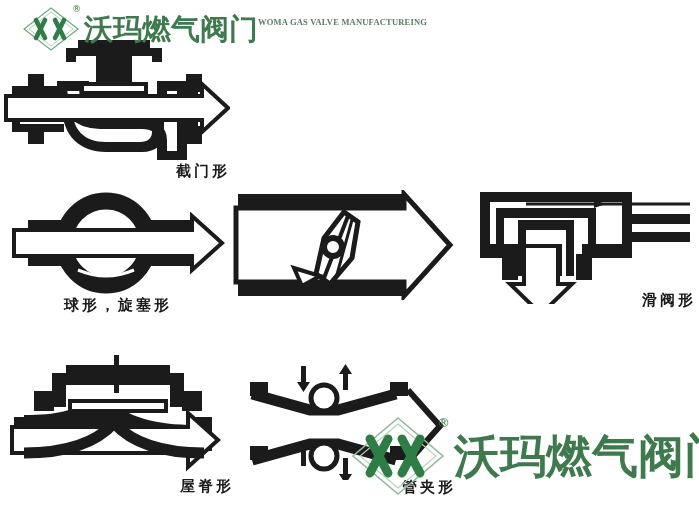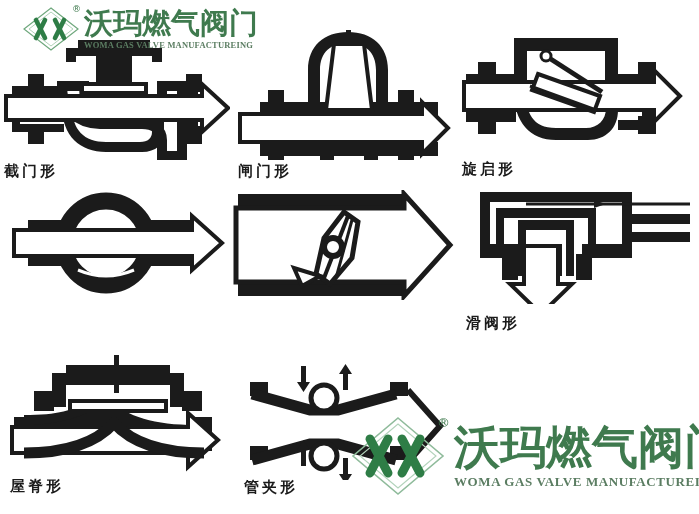--- a/index.html
+++ b/index.html
@@ -11,34 +11,34 @@
     position:relative;
   }
   #sheet{position:relative;width:699px;height:514px;}
 
   
   .cell{position:absolute;}
   .fig{position:absolute;left:0;top:0;}
   .caption{
     position:absolute;
     width:100%;
-    text-align:left;
+    text-align:right;
     color:#1b1b1b;
     font-family:"DejaVu Sans","Liberation Sans",sans-serif;
     font-size:15px;
     font-weight:700;
     letter-spacing:3px;
     white-space:nowrap;
   }
 
   
   .logo{position:absolute;display:flex;align-items:center;}
   .logo .mark{position:relative;flex:none;}
   .logo .mark svg{display:block;}
-  .logo .words{display:flex;flex-direction:column;justify-content:flex-start;}
+  .logo .words{display:flex;flex-direction:row;justify-content:flex-start;}
   .logo .cn{
     font-family:"DejaVu Sans","Liberation Sans",sans-serif;
     font-weight:700;
     color:#3f7a4e;
     line-height:1;
     white-space:nowrap;
     letter-spacing:0px;
   }
   .logo .en{
     font-family:Liberation Serif, serif;
@@ -95,96 +95,38 @@
 
       <path d="M2 56 h196 v-12 l26 24 l-26 24 v-12 h-196 z" fill="#ffffff" stroke="#1b1b1b" stroke-width="4"></path>
 
       <rect x="108" y="-14" width="4" height="58" fill="#1b1b1b"></rect>
 
       <rect x="78" y="44" width="64" height="9" fill="#ffffff" stroke="#1b1b1b" stroke-width="4"></rect>
     </svg>
     <div class="caption" style="top:122px;">截门形</div>
   </div>
 
-  <div class="cell" style="left:238px;top:30px;width:222px;height:150px;">
-    <svg class="fig" width="222" height="130" viewBox="0 0 222 130">
-      <g fill="#1b1b1b">
-
-        <path d="M70 76 v-36 c0 -24 16 -38 40 -38 s40 14 40 38 v36 h-12 v-36 c0 -18 -11 -27 -28 -27
-                 s-28 9 -28 27 v36 z"></path>
-
-        <rect x="22" y="72" width="178" height="14"></rect>
-
-        <rect x="30" y="60" width="16" height="14"></rect>
-        <rect x="160" y="60" width="16" height="14"></rect>
-
-        <rect x="22" y="112" width="178" height="14"></rect>
-        <rect x="30" y="124" width="16" height="14"></rect>
-        <rect x="160" y="124" width="16" height="14"></rect>
-
-        <path d="M82 124 h58 v16 h-58 z"></path>
-        <rect x="96" y="126" width="30" height="6" fill="#ffffff"></rect>
-
-        <rect x="108" y="-18" width="5" height="36"></rect>
-      </g>
-
-      <path d="M96 14 h30 l8 66 h-46 z" fill="#ffffff" stroke="#1b1b1b" stroke-width="4"></path>
-
-      <path d="M2 84 h182 v-12 l26 26 l-26 26 v-12 h-182 z" fill="#ffffff" stroke="#1b1b1b" stroke-width="4"></path>
-    </svg>
-    <div class="caption" style="top:132px;">闸门形</div>
-  </div>
-
-  <div class="cell" style="left:462px;top:30px;width:234px;height:150px;">
-    <svg class="fig" width="234" height="128" viewBox="0 0 234 128">
-      <g fill="#1b1b1b">
-
-        <path d="M52 8 h104 v56 h-13 v-43 h-78 v43 h-13 z"></path>
-
-        <rect x="16" y="32" width="18" height="18"></rect>
-        <rect x="16" y="86" width="18" height="18"></rect>
-        <rect x="176" y="32" width="18" height="18"></rect>
-        <rect x="176" y="86" width="18" height="18"></rect>
-
-        <path d="M4 44 h50 v10 h-38 v28 h38 v10 h-50 z"></path>
-
-        <path d="M156 44 h36 v56 h-36 v-10 h24 v-36 h-24 z"></path>
-
-        <path d="M52 62 c0 30 16 48 42 48 h32 c18 0 30 -12 30 -30 v-16 h-12 v14
-                 c0 12 -8 20 -20 20 h-30 c-24 0 -30 -16 -30 -36 z"></path>
-      </g>
-
-      <path d="M2 52 h190 v-12 l26 26 l-26 26 v-12 h-190 z" fill="#ffffff" stroke="#1b1b1b" stroke-width="4"></path>
-
-      <g>
-        <line x1="84" y1="26" x2="140" y2="62" stroke="#1b1b1b" stroke-width="5"></line>
-        <circle cx="84" cy="26" r="5" fill="#ffffff" stroke="#1b1b1b" stroke-width="3"></circle>
-      </g>
-
-      <path d="M76 44 l62 22 l-6 16 l-62 -22 z" fill="#ffffff" stroke="#1b1b1b" stroke-width="4"></path>
-      <path d="M68 56 l66 24" stroke="#1b1b1b" stroke-width="3" fill="none"></path>
-    </svg>
-    <div class="caption" style="top:130px;">旋启形</div>
-  </div>
+
 
   <div class="cell" style="left:6px;top:190px;width:224px;height:130px;">
     <svg class="fig" width="224" height="106" viewBox="0 0 224 106">
 
       <circle cx="100" cy="53" r="42" fill="none" stroke="#1b1b1b" stroke-width="17"></circle>
       <g fill="#1b1b1b">
 
         <path d="M22 30 h40 v46 h-40 z"></path>
 
         <path d="M140 30 h48 v46 h-48 z"></path>
       </g>
 
       <path d="M8 40 h178 v-14 l30 27 l-30 27 v-14 h-178 z" fill="#ffffff" stroke="#1b1b1b" stroke-width="4"></path>
 
       <path d="M72 80 q28 12 56 0" fill="none" stroke="#ffffff" stroke-width="3"></path>
     </svg>
+    <div class="caption" style="text-align:center;top:106px;">球形，旋塞形</div>
   </div>
 
   <div class="cell" style="left:232px;top:190px;width:228px;height:130px;">
     <svg class="fig" width="228" height="110" viewBox="0 0 228 110">
 
       <rect x="6" y="4" width="168" height="14" fill="#1b1b1b"></rect>
       <rect x="6" y="92" width="168" height="14" fill="#1b1b1b"></rect>
 
       <path d="M4 18 h168 v-14 l46 51 l-46 51 v-14 h-168 z" fill="#ffffff" stroke="#1b1b1b" stroke-width="5"></path>
 
@@ -220,21 +162,21 @@
         <rect x="116" y="58" width="50" height="14"></rect>
         <rect x="36" y="68" width="16" height="26"></rect>
         <rect x="110" y="68" width="16" height="26"></rect>
       </g>
 
       <line x1="60" y1="18" x2="224" y2="18" stroke="#1b1b1b" stroke-width="3"></line>
       <path d="M128 14 l12 4 l-12 4 z" fill="#1b1b1b"></path>
 
       <path d="M58 60 h34 v38 h14 l-31 30 l-31 -30 h14 z" fill="#ffffff" stroke="#1b1b1b" stroke-width="4"></path>
     </svg>
-    <div class="caption" style="top:128px;">滑阀形</div>
+    <div class="caption" style="top:105px;">滑阀形</div>
   </div>
 
   <div class="cell" style="left:244px;top:360px;width:212px;height:145px;">
     <svg class="fig" width="212" height="120" viewBox="0 0 212 120">
       <g fill="#1b1b1b">
 
         <rect x="6" y="22" width="18" height="14"></rect>
         <rect x="6" y="86" width="18" height="14"></rect>
 
         <rect x="146" y="22" width="18" height="14"></rect>

